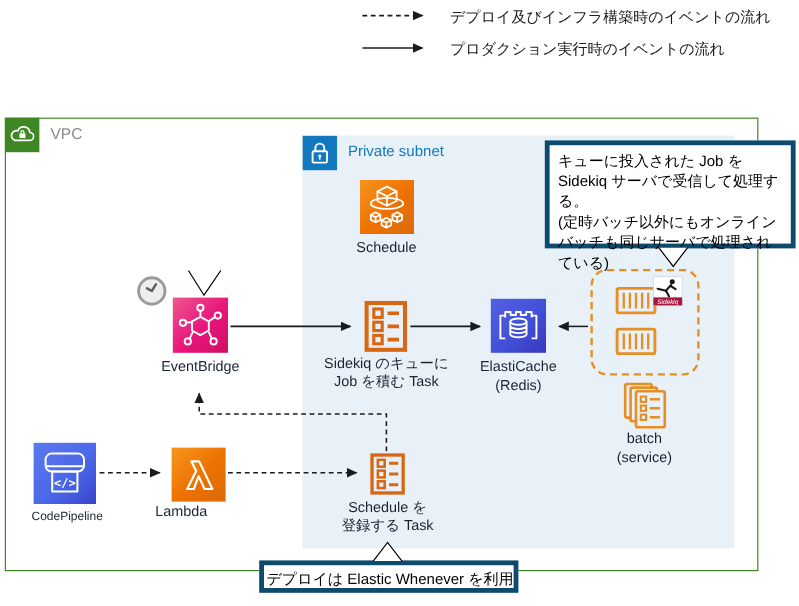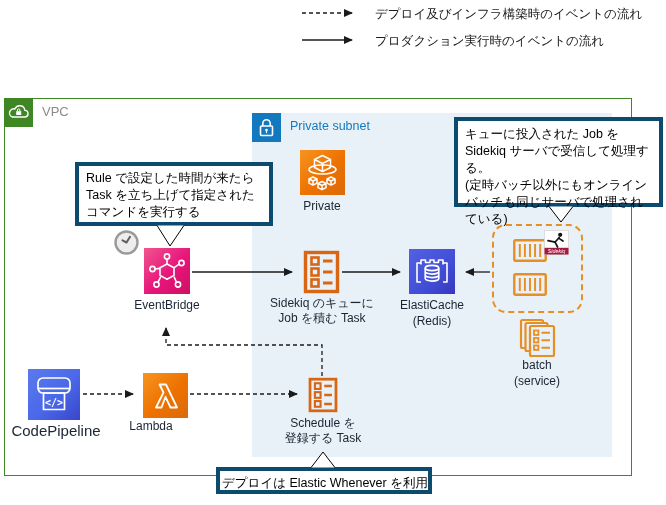--- a/index.html
+++ b/index.html
@@ -1,17 +1,17 @@
 <!DOCTYPE html>
 <html><head>
 <meta charset="utf-8">
 <style>
   html,body{margin:0;padding:0;background:#fff;}
   #canvas{position:relative;width:666px;height:505px;background:#fff;overflow:hidden;
-          font-family:"Liberation Sans","DejaVu Sans",sans-serif;color:#1a2433;}
+          font-family:"Liberation Sans","DejaVu Sans",sans-serif;color:#1a2433;border-radius:22px;}
   .abs{position:absolute;}
   
   #vpc-box{left:4px;top:98px;width:626px;height:376px;border:1px solid #3F8624;background:#fff;}
   #subnet-box{left:252px;top:113px;width:360px;height:344px;background:#E8F1F8;}
   #vpc-label{left:42px;top:104px;font-size:13px;color:#8C8C8C;}
   #subnet-label{left:290px;top:119px;font-size:12.5px;color:#1379BE;}
   
   .icon-sq{position:absolute;}
   .grad-orange{background:linear-gradient(135deg,#F79420 0%,#ED7100 55%,#DB6A0C 100%);}
   .grad-pink{background:linear-gradient(135deg,#F05590 0%,#E7157B 55%,#CE1062 100%);}
@@ -80,21 +80,21 @@
 
   <svg class="icon-sq grad-orange" style="left:300px;top:150px" width="45" height="45" viewBox="0 0 45 45">
     <g fill="none" stroke="#fff" stroke-width="1.5" stroke-linejoin="round">
       <ellipse cx="22.5" cy="19.5" rx="13.5" ry="4.6"></ellipse>
       <path d="M14.5,9.5 L22.5,5.5 L30.5,9.5 L30.5,17.5 L22.5,21.5 L14.5,17.5 Z M14.5,9.5 L22.5,13.5 L30.5,9.5 M22.5,13.5 V21.5"></path>
       <path d="M0,2 L4,0 L8,2 L8,6.2 L4,8.2 L0,6.2 Z M0,2 L4,4 L8,2 M4,4 V8.2" transform="translate(9,27)"></path>
       <path d="M0,2 L4,0 L8,2 L8,6.2 L4,8.2 L0,6.2 Z M0,2 L4,4 L8,2 M4,4 V8.2" transform="translate(27,27)"></path>
       <path d="M0,2 L4,0 L8,2 L8,6.2 L4,8.2 L0,6.2 Z M0,2 L4,4 L8,2 M4,4 V8.2" transform="translate(18,31.5)"></path>
     </g>
   </svg>
-  <div class="node-label" style="left:322px;top:199px">Private</div>
+  <div class="node-label" style="left:322px;top:199px">Schedule</div>
 
   <svg class="icon-sq" style="left:113px;top:229px" width="27" height="27" viewBox="0 0 27 27">
     <circle cx="13.5" cy="13.5" r="11" fill="#EDEDED" stroke="#9A9A9A" stroke-width="2.4"></circle>
     <path d="M13.5,13.5 L17,7.8 M13.5,13.5 L9.5,11.3" stroke="#5F5F5F" stroke-width="2" stroke-linecap="round" fill="none"></path>
   </svg>
 
   <svg class="icon-sq grad-pink" style="left:144px;top:248px" width="46" height="46" viewBox="0 0 46 46">
     <g fill="none" stroke="#fff" stroke-width="1.6" stroke-linejoin="round">
       <path d="M23,16 L30,19.8 V27.4 L23,31.2 L16,27.4 V19.8 Z"></path>
       <circle cx="23" cy="8.5" r="2.6"></circle>
@@ -161,34 +161,33 @@
 (service)</div>
 
   <svg class="icon-sq grad-cpblue" style="left:28px;top:369px" width="52" height="51" viewBox="0 0 52 51">
     <g fill="none" stroke="#fff" stroke-width="1.7" stroke-linejoin="round">
       <rect x="10" y="9" width="32" height="15" rx="5"></rect>
       <path d="M10.5,19.5 H41.5"></path>
       <rect x="15.5" y="24" width="21" height="16.5"></rect>
     </g>
     <text x="26" y="36.5" text-anchor="middle" font-size="10" font-weight="bold" fill="#fff" font-family="DejaVu Sans Mono, monospace">&lt;/&gt;</text>
   </svg>
-  <div class="node-label" style="left:56px;top:423px;font-size:15px">CodePipeline</div>
+  <div class="node-label" style="left:56px;top:423px;font-size:10px">CodePipeline</div>
 
   <svg class="icon-sq grad-orange" style="left:143px;top:373px" width="45" height="45" viewBox="0 0 45 45">
     <path d="M13,34.5 L20.5,19.5 L16.5,11.5 H23 L34,34.5 H27.5 L22.5,23.8 L18.5,34.5 Z" fill="none" stroke="#fff" stroke-width="1.8" stroke-linejoin="round"></path>
   </svg>
   <div class="node-label" style="left:151px;top:419px;font-size:12px">Lambda</div>
 
   <svg class="icon-sq" style="left:308px;top:377px" width="30" height="36">
     <use href="#task-sym"></use>
   </svg>
   <div class="node-label" style="left:323px;top:416px">Schedule を
 登録する Task</div>
 
-  <div class="callout" id="callout-rule">Rule で設定した時間が来たらTask を立ち上げて指定されたコマンドを実行する</div>
   <div class="callout" id="callout-queue">
     <div style="display:inline">キューに投入された Job を Sidekiq サーバで受信して処理する。</div>
     <div>(定時バッチ以外にもオンラインバッチも同じサーバで処理されている)</div>
   </div>
   <div class="callout" id="callout-deploy">デプロイは Elastic Whenever を利用</div>
 
   <svg id="overlay" width="666" height="505" viewBox="0 0 666 505">
     <defs>
       <marker id="arr" markerWidth="10" markerHeight="9" refX="8" refY="4" orient="auto" markerUnits="userSpaceOnUse">
         <path d="M0,0 L9,4 L0,8 Z" fill="#1b1b1b"></path>

